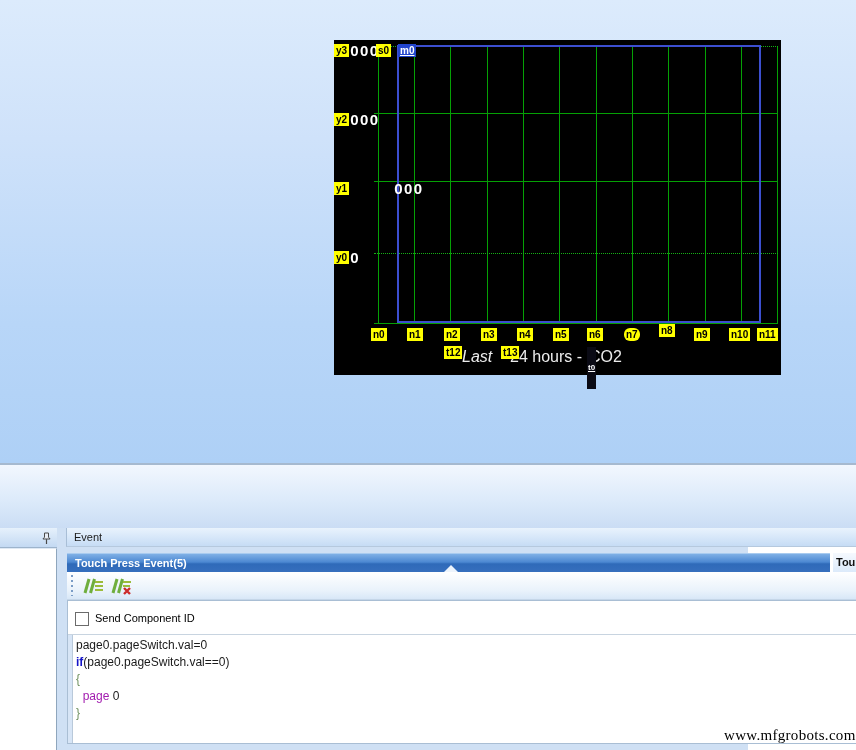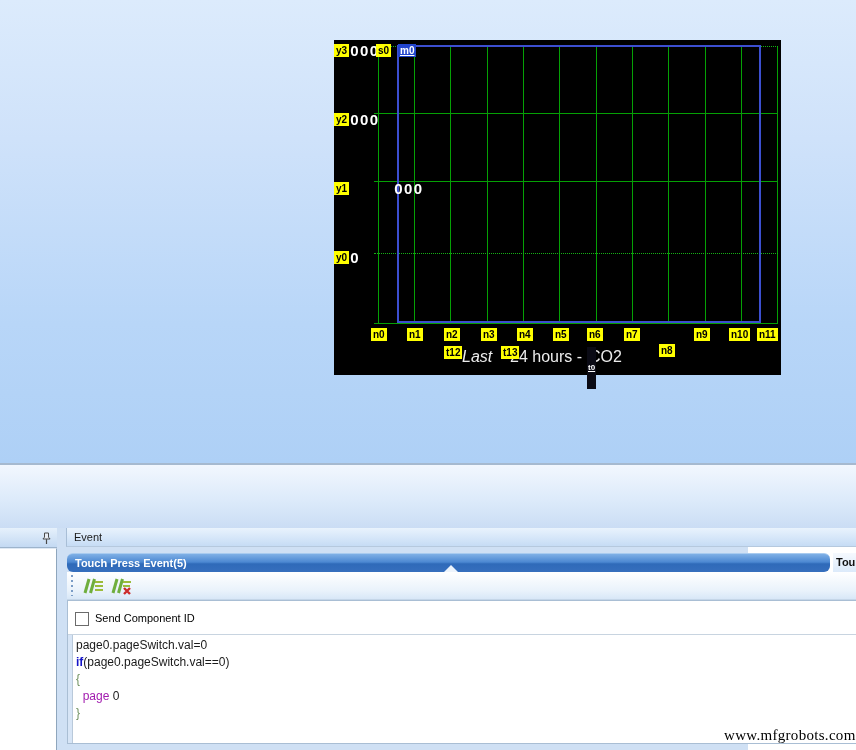--- a/index.html
+++ b/index.html
@@ -54,21 +54,21 @@
   .event-title{
     position:absolute;left:66px;top:0;width:790px;height:19px;
     background:linear-gradient(#e9f3fd,#c6dcf5);
     border-left:1px solid #a8bed6;border-bottom:1px solid #b6c9de;
     font-size:11px;color:#1a1a1a;line-height:19px;padding-left:7px;box-sizing:border-box;
   }
   .tab-blue{
     position:absolute;left:67px;top:25px;width:763px;height:19px;
     background:linear-gradient(180deg,#7fb0e6 0%,#4c88d2 45%,#2f6ab9 55%,#366fbd 100%);
     border-top:1px solid #a9cbef;box-sizing:border-box;
-    color:#fff;font-size:11px;font-weight:bold;line-height:18px;padding-left:8px;border-radius:6px;
+    color:#fff;font-size:11px;font-weight:bold;line-height:18px;padding-left:8px;
   }
   .tab-notch{
     position:absolute;left:443px;top:37px;width:0;height:0;
     border-left:8px solid transparent;border-right:8px solid transparent;
     border-bottom:8px solid #edf4fc;
   }
   .tab-next{
     position:absolute;left:833px;top:25px;width:23px;height:19px;
     background:linear-gradient(#f5f9fe,#dceafa);
     color:#111;font-size:11px;font-weight:bold;line-height:19px;padding-left:3px;box-sizing:border-box;
@@ -152,22 +152,22 @@
     <span class="ctag" id="s0tag" style="position:absolute;left:42px;top:4px">s0</span>
     <span class="ctag blue" id="m0tag" style="position:absolute;left:64px;top:4px">m0</span>
     <div id="ntags">
         <span class="ctag ntag" style="left: 37px; top: 288px;">n0</span>
         <span class="ctag ntag" style="left: 73px; top: 288px;">n1</span>
         <span class="ctag ntag" style="left: 110px; top: 288px;">n2</span>
         <span class="ctag ntag" style="left: 147px; top: 288px;">n3</span>
         <span class="ctag ntag" style="left: 183px; top: 288px;">n4</span>
         <span class="ctag ntag" style="left: 219px; top: 288px;">n5</span>
         <span class="ctag ntag" style="left: 253px; top: 288px;">n6</span>
-        <span class="ctag ntag" style="left: 290px; top: 288px;">n7</span>
-        <span class="ctag ntag" style="left: 325px; top: 304px;">n8</span>
+        <span class="ctag ntag" style="left: 290px; top: 288px; border-radius: 6px;">n7</span>
+        <span class="ctag ntag" style="left: 325px; top: 284px;">n8</span>
         <span class="ctag ntag" style="left: 360px; top: 288px;">n9</span>
         <span class="ctag ntag" style="left: 395px; top: 288px;">n10</span>
         <span class="ctag ntag" style="left: 423px; top: 288px;">n11</span>
       </div>
     <div class="chart-title">
         <span class="ctag" style="left: 110px;">t12</span>
         <span class="tseg" style="left: 128px; font-style: italic;">Last </span>
         <span class="ctag" style="left: 167px; z-index: 2;">t13</span>
         <span class="tseg" style="left: 176px; z-index: 1;">24 hours - </span>
         <span class="tseg co2wrap" style="left: 255px;">CO2<span class="minitag">t0</span></span>

